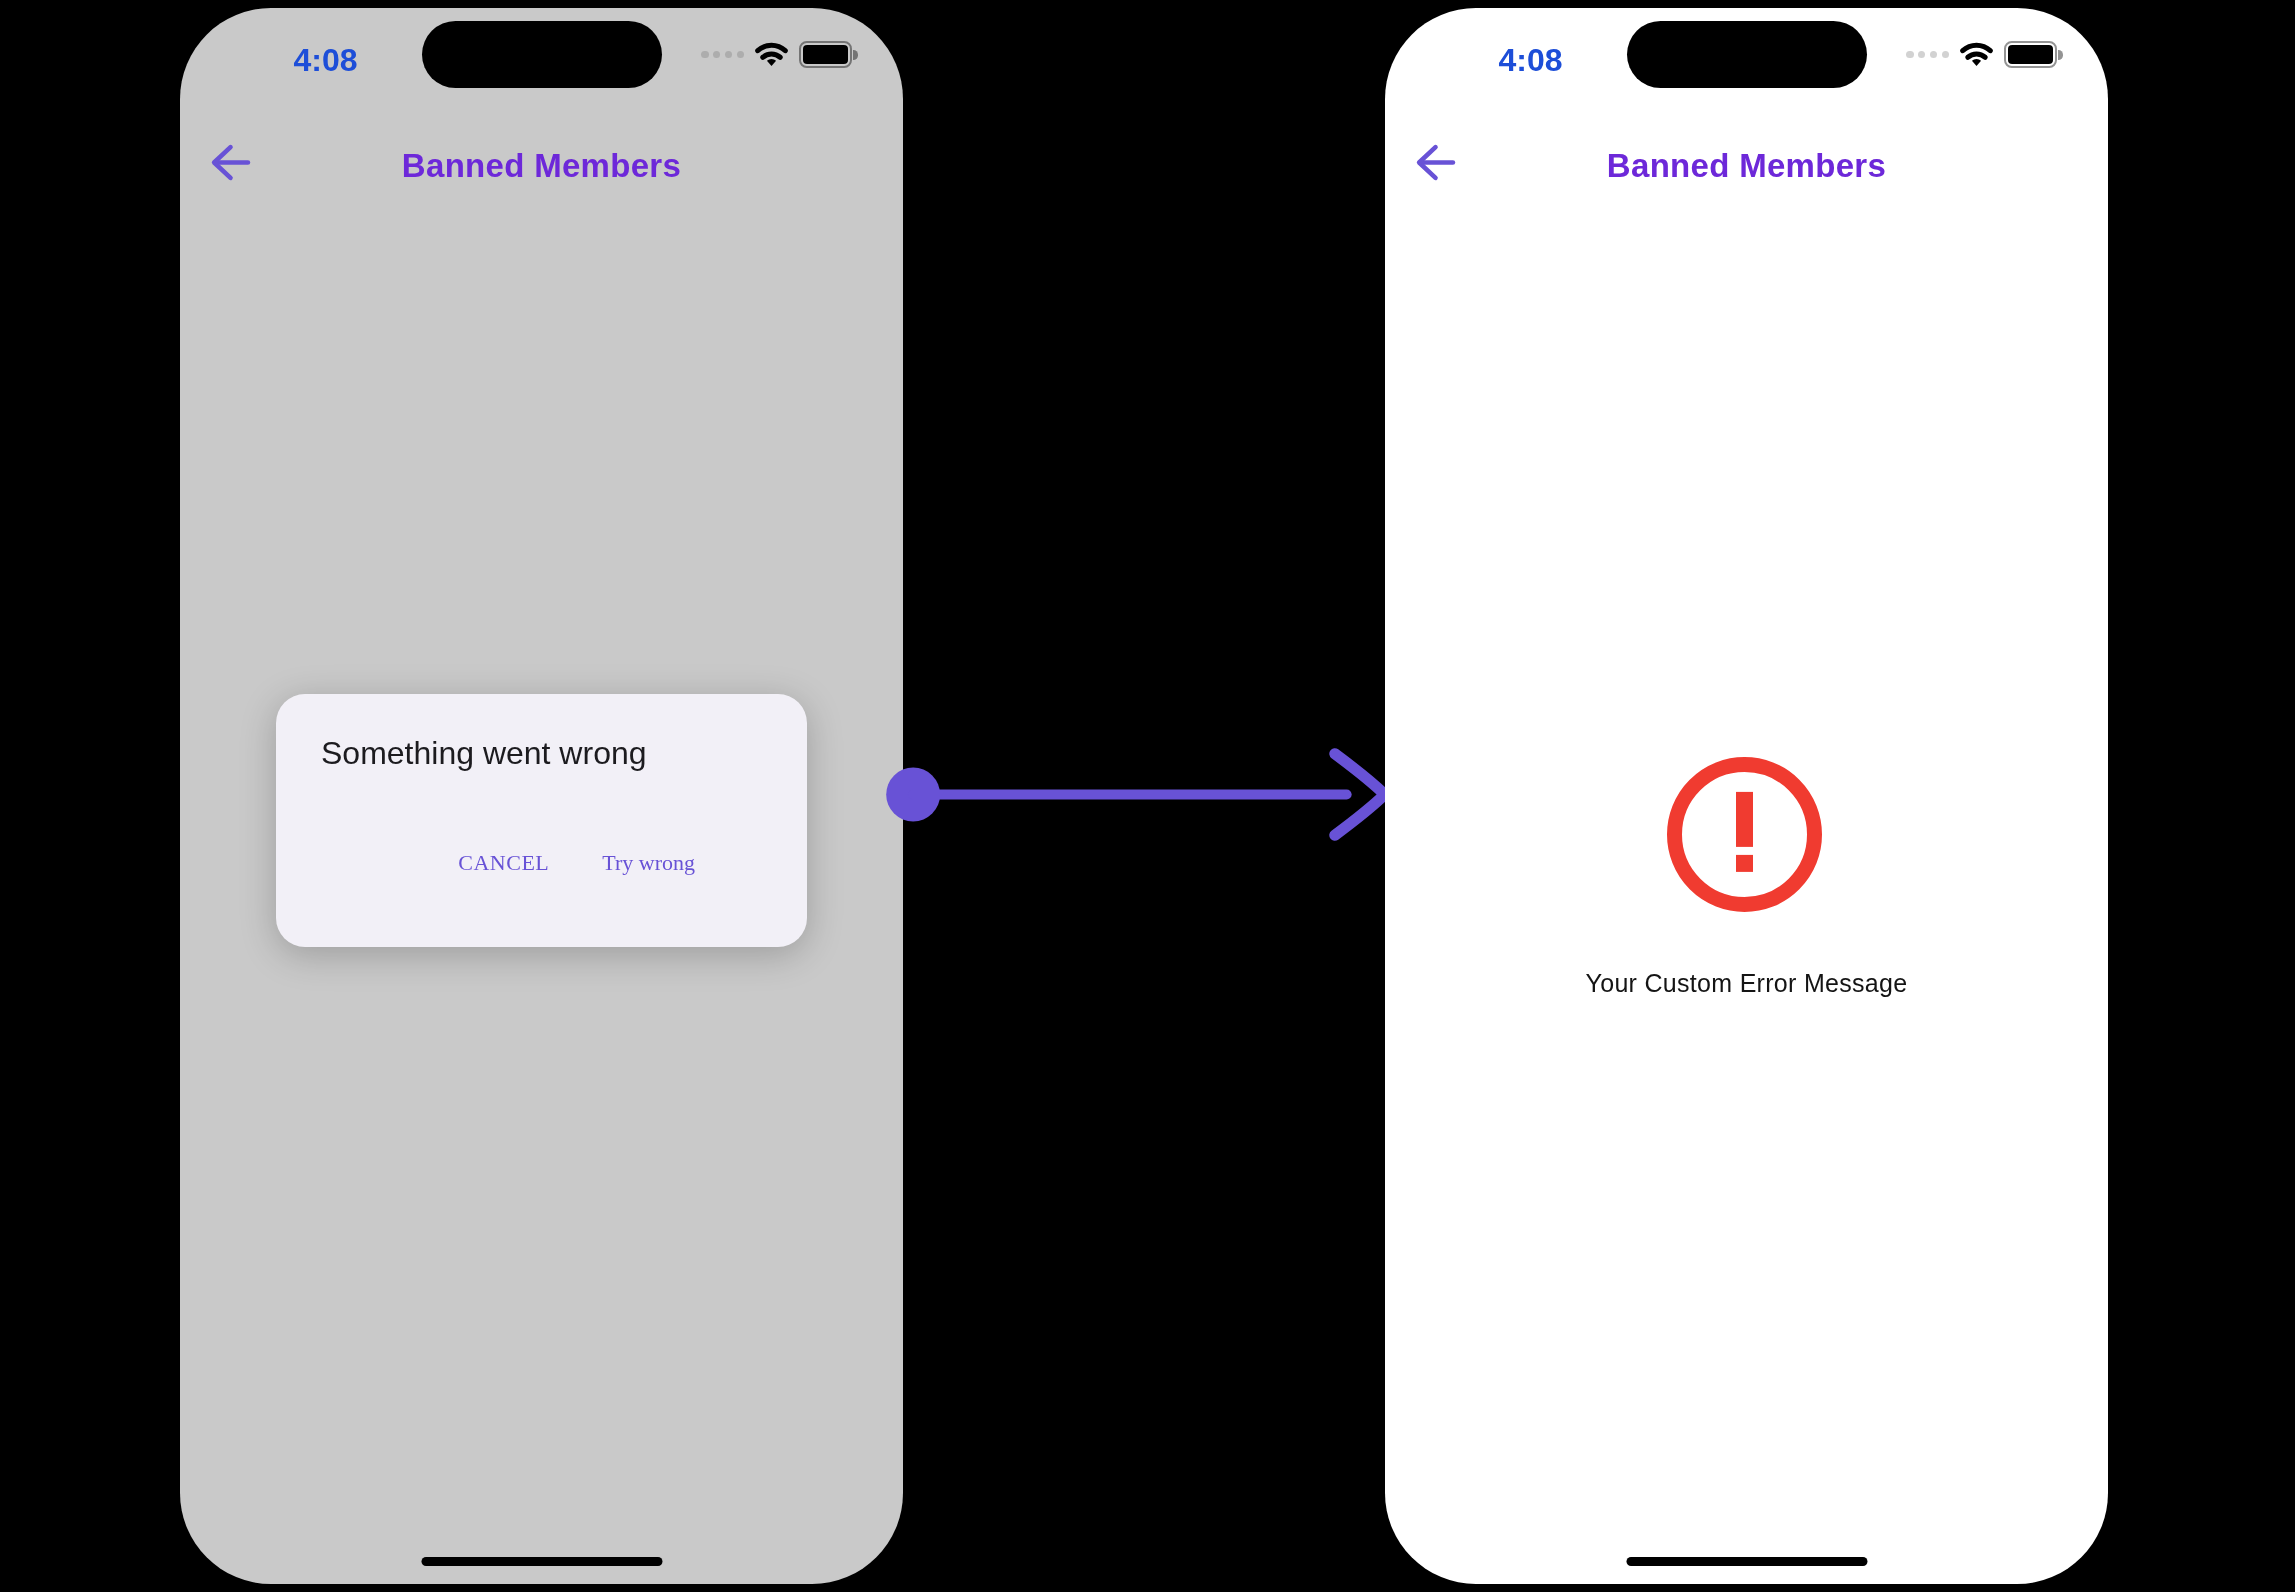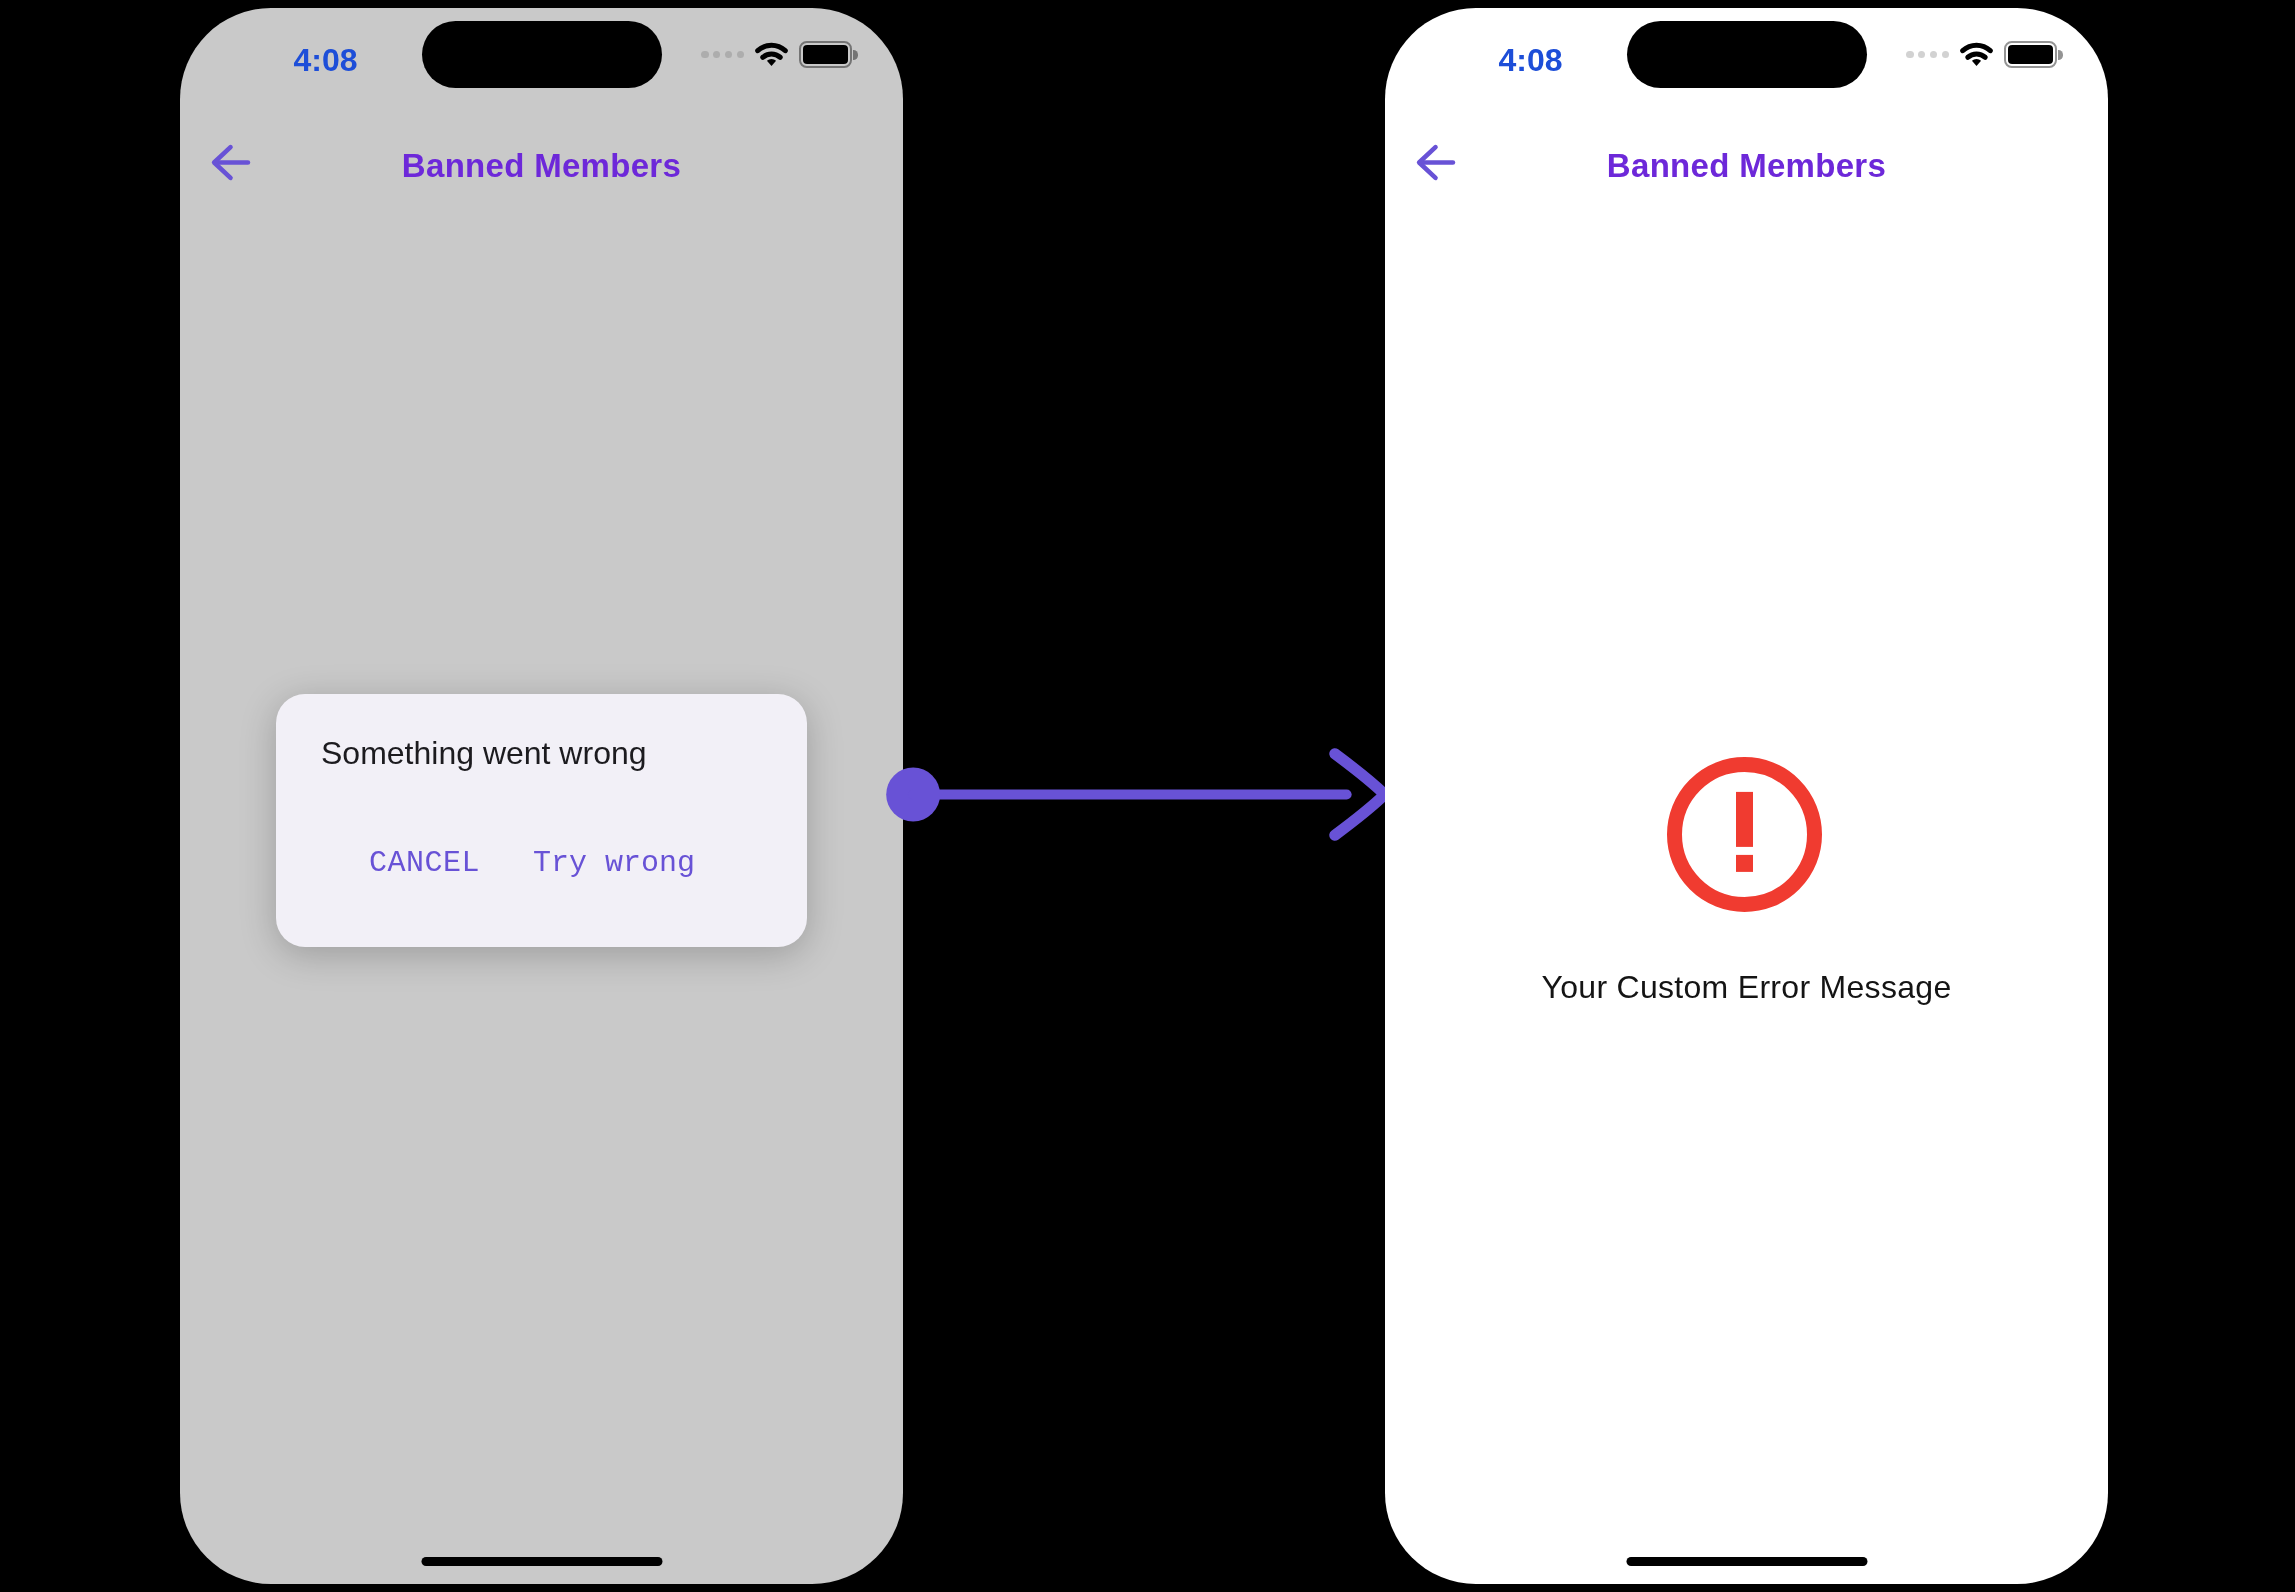--- a/index.html
+++ b/index.html
@@ -80,22 +80,22 @@
     position: absolute; left: 45px; top: 41px;
     font-size: 32px; font-weight: 400; color: #1C1B1F;
   }
   .dialog-actions {
     position: absolute; left: 0; right: 112px; bottom: 71px;
     display: flex; justify-content: flex-end; align-items: baseline;
     gap: 53px;
   }
   .dialog-actions button {
     background: none; border: none; cursor: pointer;
-    font-family: Liberation Mono, monospace;
-    font-size: 30px; font-weight: 500; color: #6852D6;
+    font-family: Liberation Serif, serif;
+    font-size: 22px; font-weight: 500; color: #6852D6;
     line-height: 26.5px;
   }
   .btn-cancel { letter-spacing: 0.5px; }
 
   
   .error-circle {
     position: absolute; left: 282px; top: 749px;
     width: 125px; height: 125px;
     border: 15.3px solid #F03B30; border-radius: 50%;
     display: flex; flex-direction: column; align-items: center; justify-content: center;
@@ -104,21 +104,21 @@
     width: 17px; height: 55px; background: #F03B30;
     transform: translateY(-3.1px);
   }
   .excl-dot {
     width: 17px; height: 17px; background: #F03B30;
     margin-top: 7.7px; transform: translateY(-3.1px);
   }
   .error-message {
     position: absolute; left: 0; top: 961px; width: 100%;
     text-align: center;
-    font-size: 32px; font-weight: 400; color: #141414;
+    font-size: 25px; font-weight: 400; color: #141414;
     letter-spacing: 0.3px;
   }
 
   
   .home-indicator {
     position: absolute; left: 50%; transform: translateX(-50%);
     bottom: 18.4px; width: 241px; height: 8.7px;
     background: #000; border-radius: 4.6px;
   }
 

